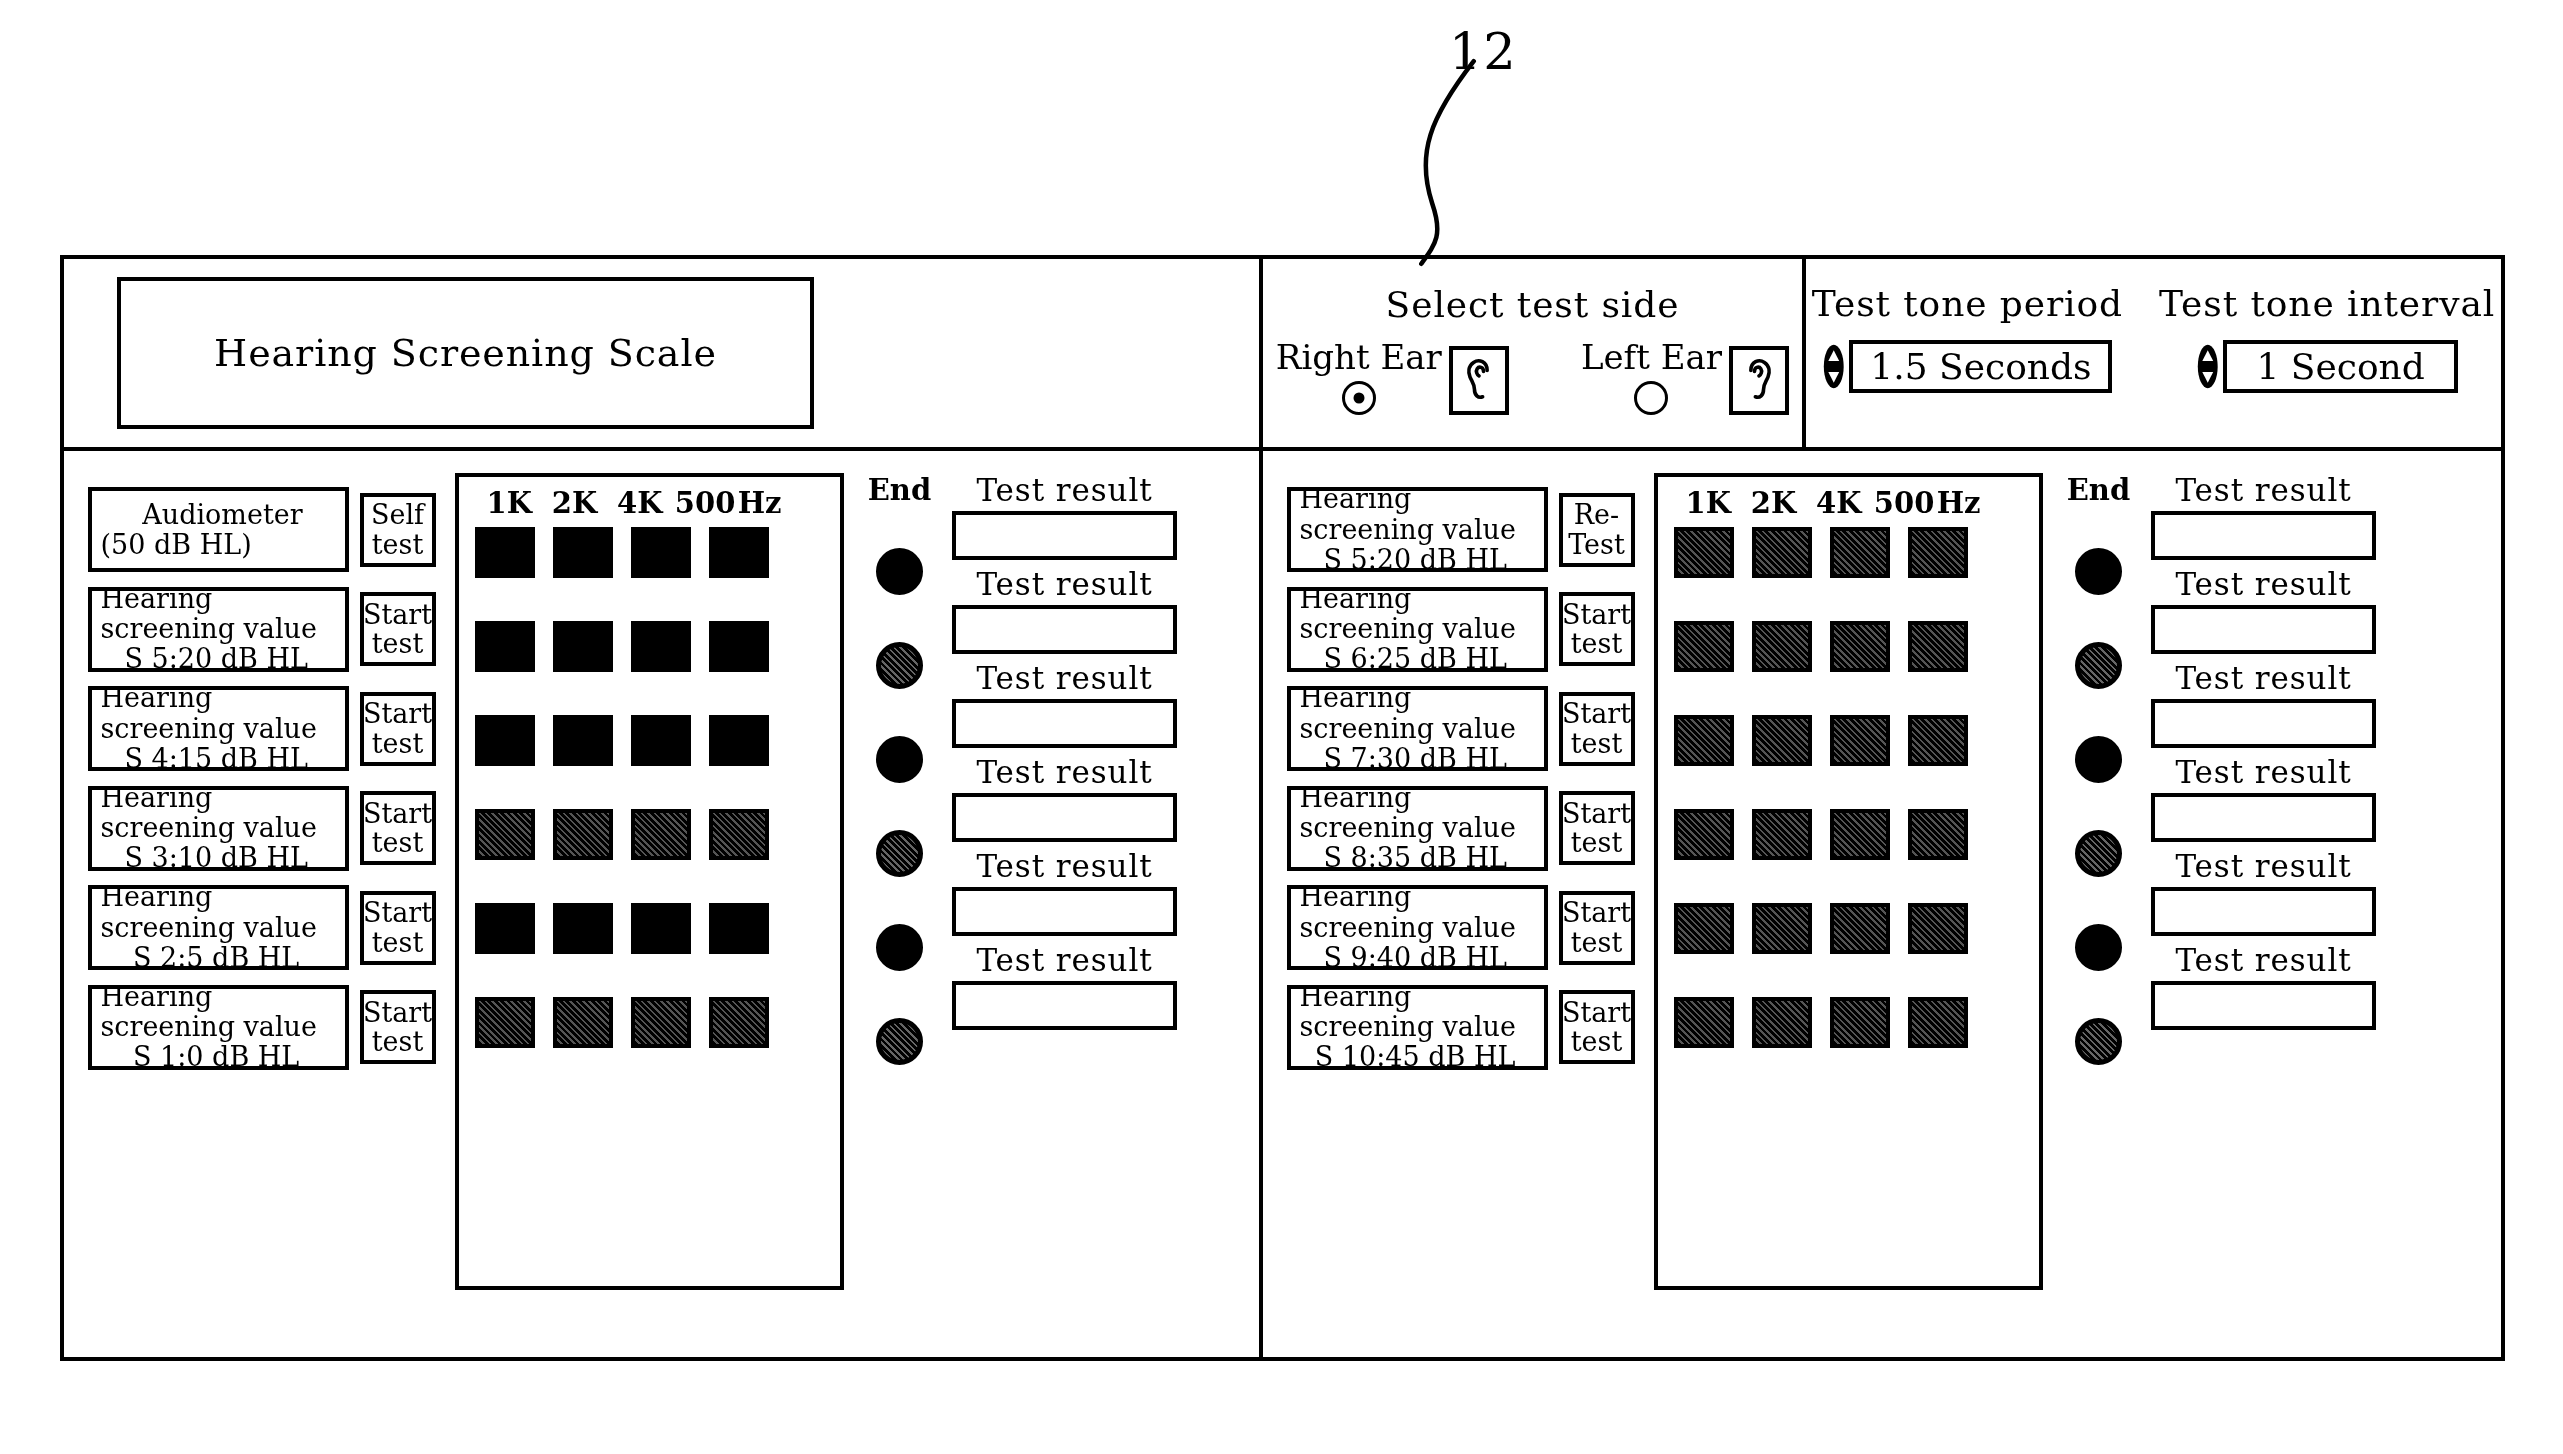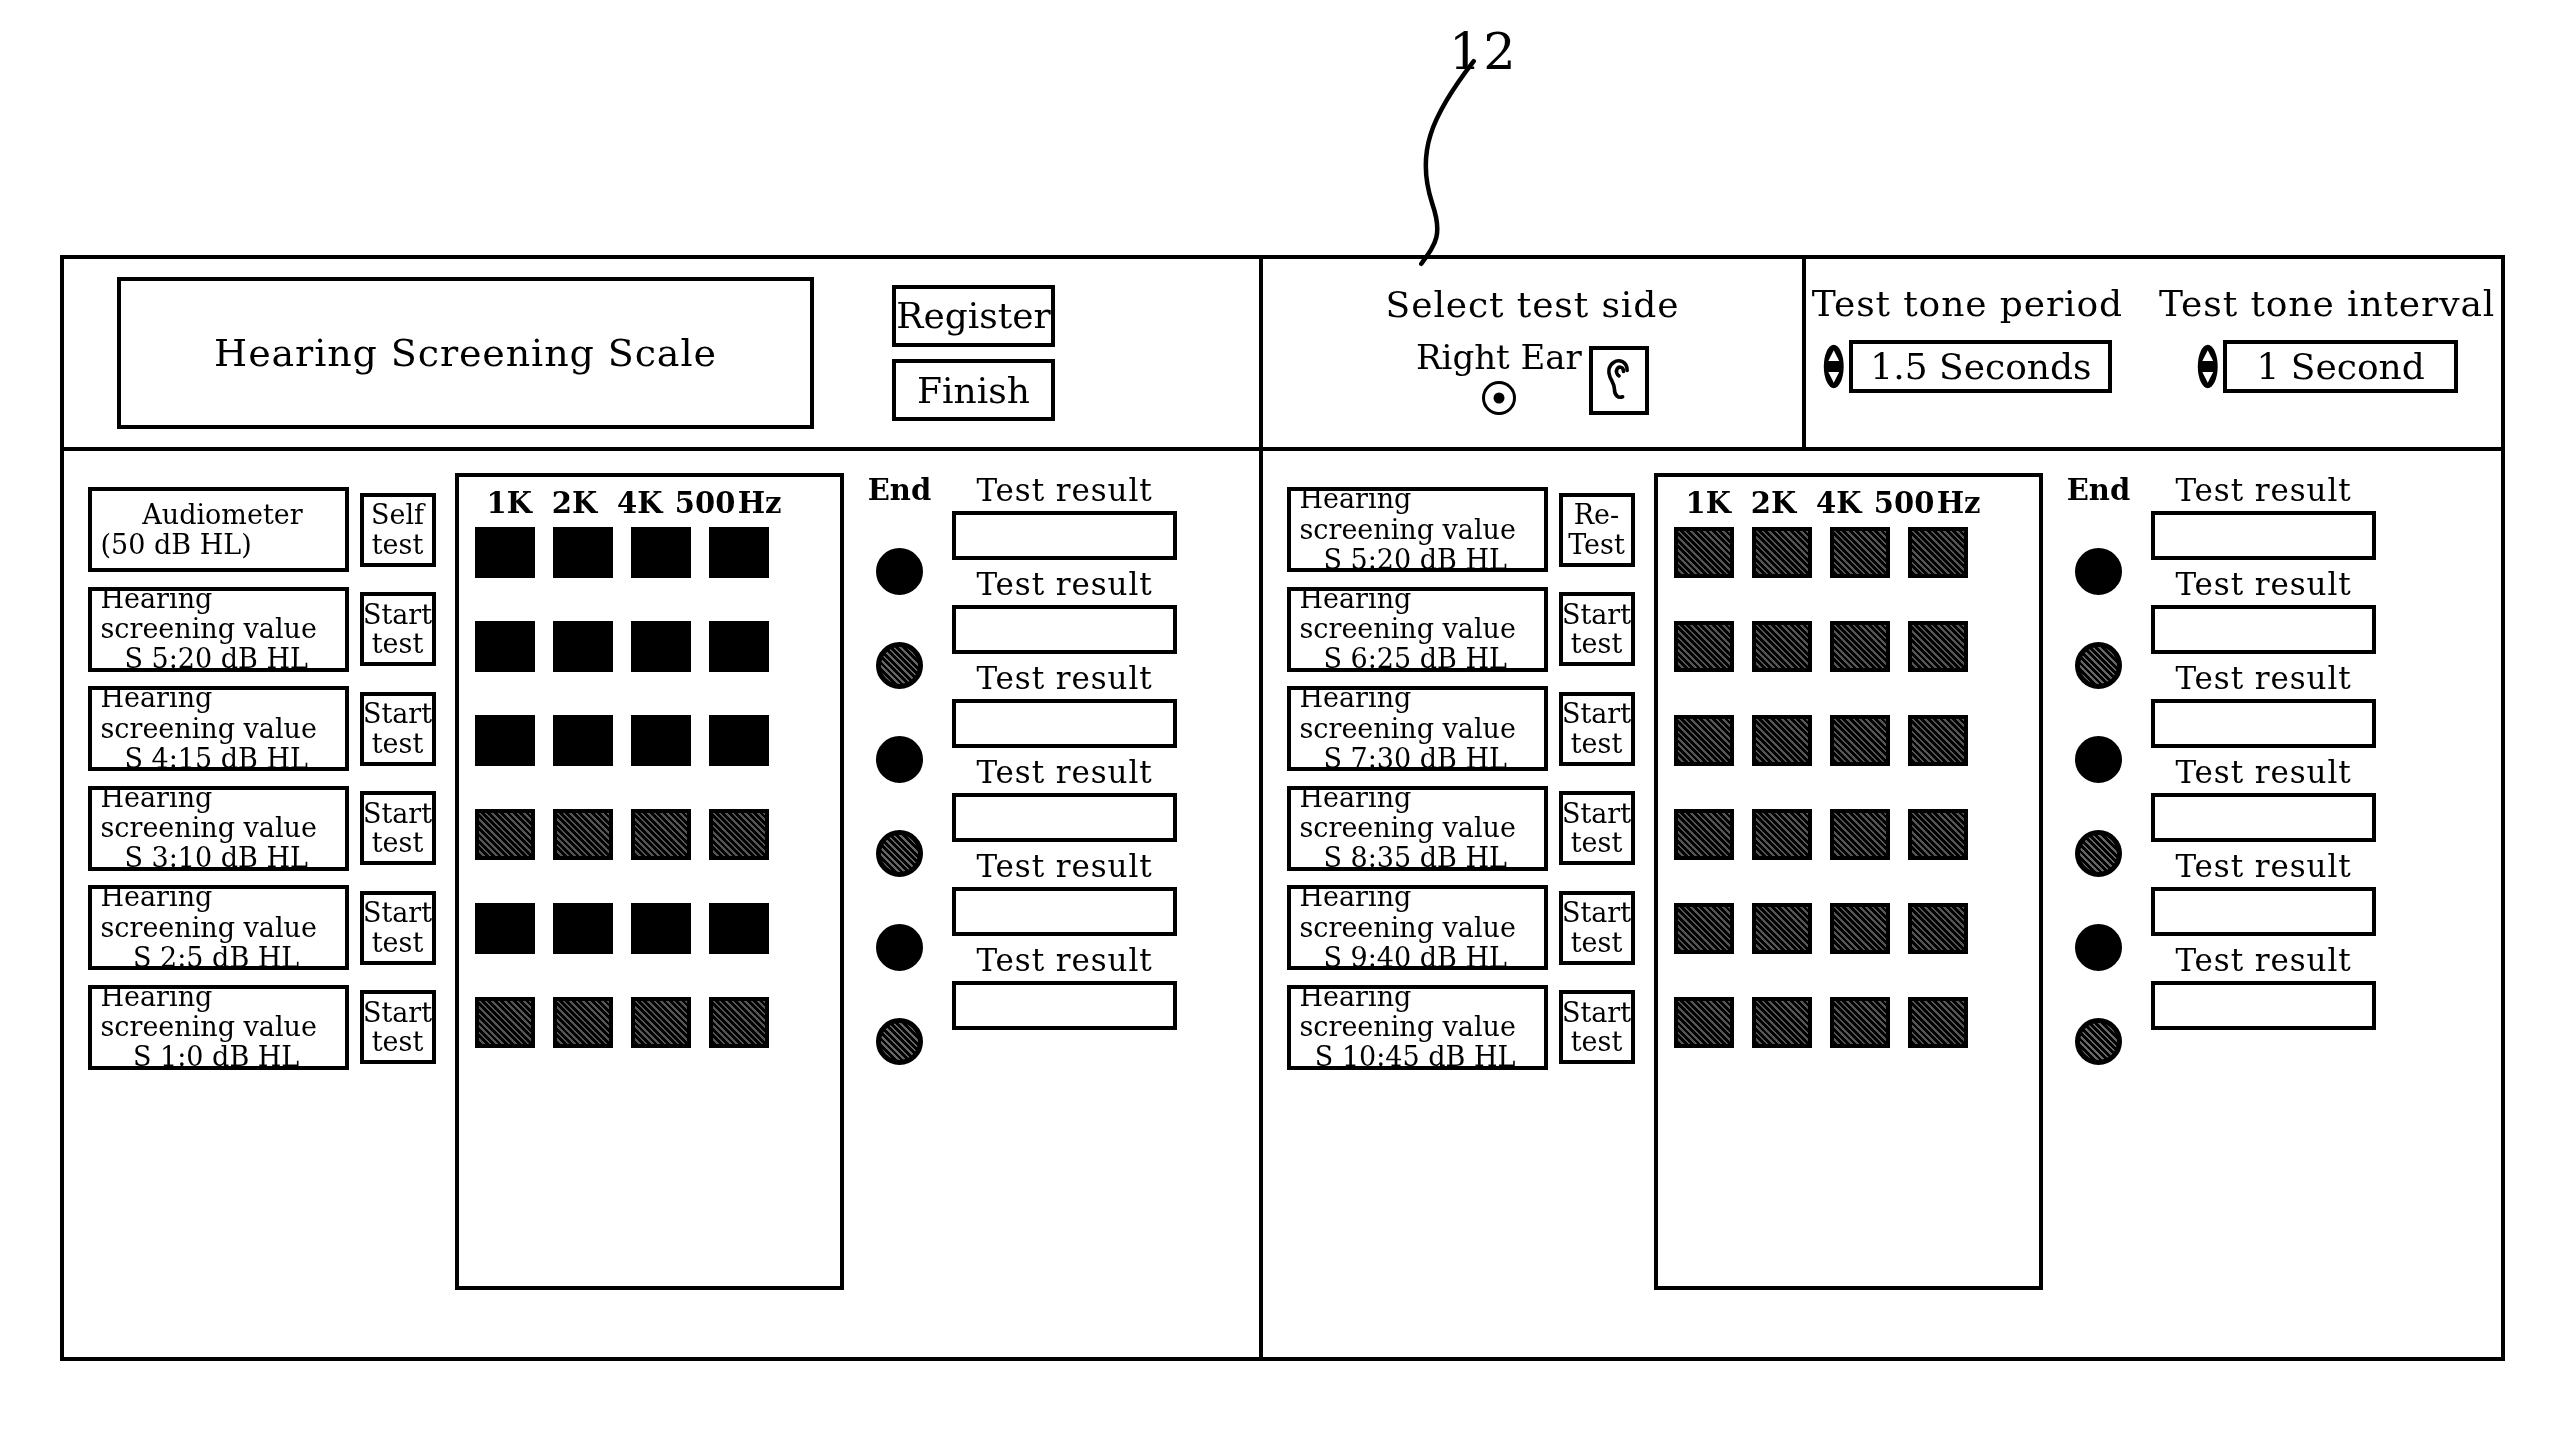--- a/index.html
+++ b/index.html
@@ -111,47 +111,51 @@
 </svg>
 
 <div id="frame">
 
   <div id="header">
 
     <div class="hdr-cell" id="hdr-left">
       <div id="title-box">
         <span>Hearing Screening Scale</span>
       </div>
-      <div id="hdr-buttons">
-        <div class="hdr-btn">
-          <span>Register</span>
-        </div>
-        <div class="hdr-btn">
-          <span>Finish</span>
-        </div>
-      </div>
     </div>
 
     <div class="hdr-cell" id="hdr-mid">
       <div id="sts-title">Select test side</div>
       <div id="sts-row">
 
         <div class="ear-group">
           <div class="ear-label-wrap">
             <span class="ear-label">Right Ear</span>
             <span class="radio on"></span>
           </div>
           <div class="ear-box">
             <svg width="38" height="49" viewBox="0 0 42 54">
               <path d="M30,16 C30,6 21,3 15,7 C9,11 9,18 11,23 C13,28 16,31 16,37 C16,43 20,47 25,45" stroke="#000" stroke-width="4" fill="none" stroke-linecap="round"></path>
               <path d="M26,17 C26,12 21,11 19,14 C17,17 19,21 21,22" stroke="#000" stroke-width="4" fill="none" stroke-linecap="round"></path>
             </svg>
           </div>
         </div>
 
+        <div class="ear-group">
+          <div class="ear-label-wrap">
+            <span class="ear-label">Left Ear</span>
+            <span class="radio"></span>
+          </div>
+          <div class="ear-box">
+            <svg width="38" height="49" viewBox="0 0 42 54">
+              <path d="M12,16 C12,6 21,3 27,7 C33,11 33,18 31,23 C29,28 26,31 26,37 C26,43 22,47 17,45" stroke="#000" stroke-width="4" fill="none" stroke-linecap="round"></path>
+              <path d="M16,17 C16,12 21,11 23,14 C25,17 23,21 21,22" stroke="#000" stroke-width="4" fill="none" stroke-linecap="round"></path>
+            </svg>
+          </div>
+        </div>
 
       </div>
     </div>
 
     <div class="hdr-cell" id="hdr-right">
       <div id="tone-wrap">
 
         <div class="tone-col">
           <span class="tone-label">Test tone period</span>
           <div class="tone-ctrl">

